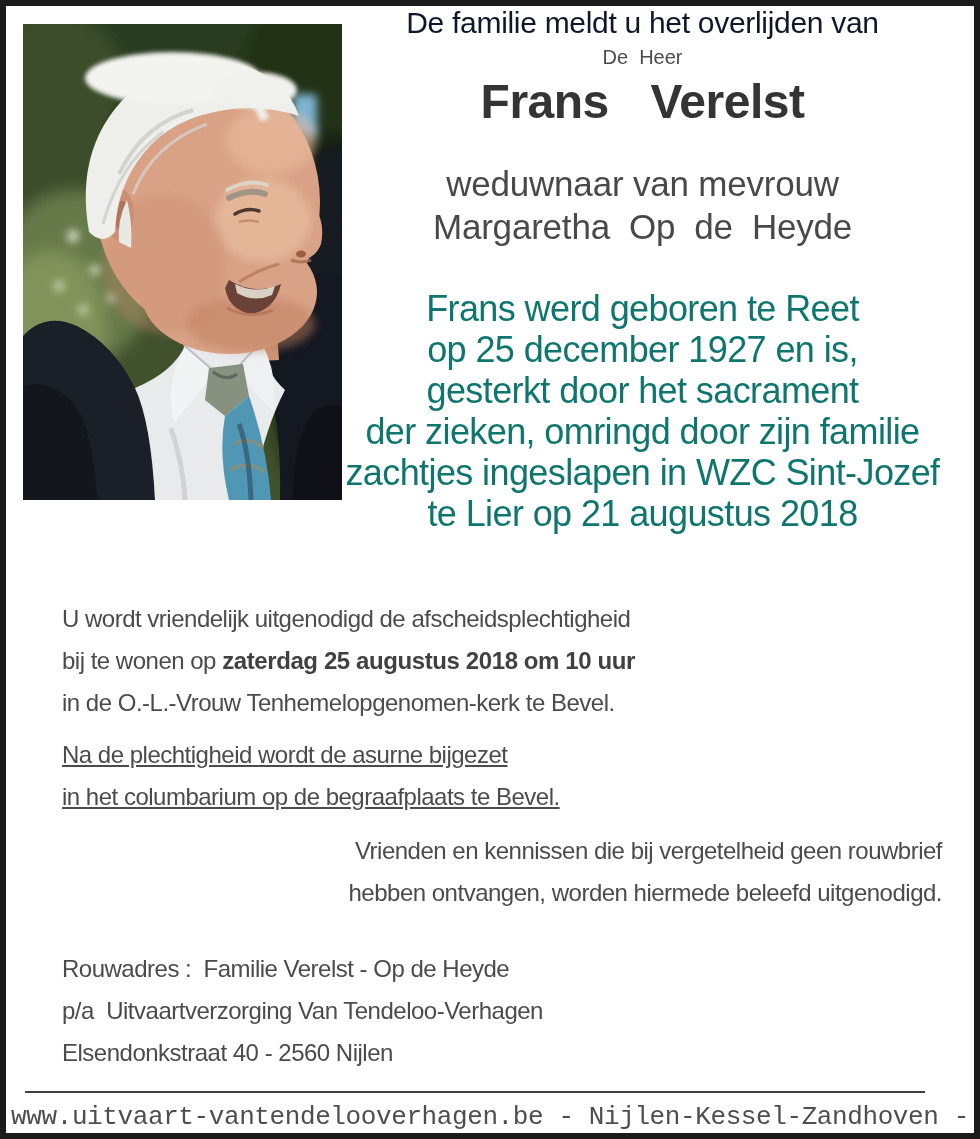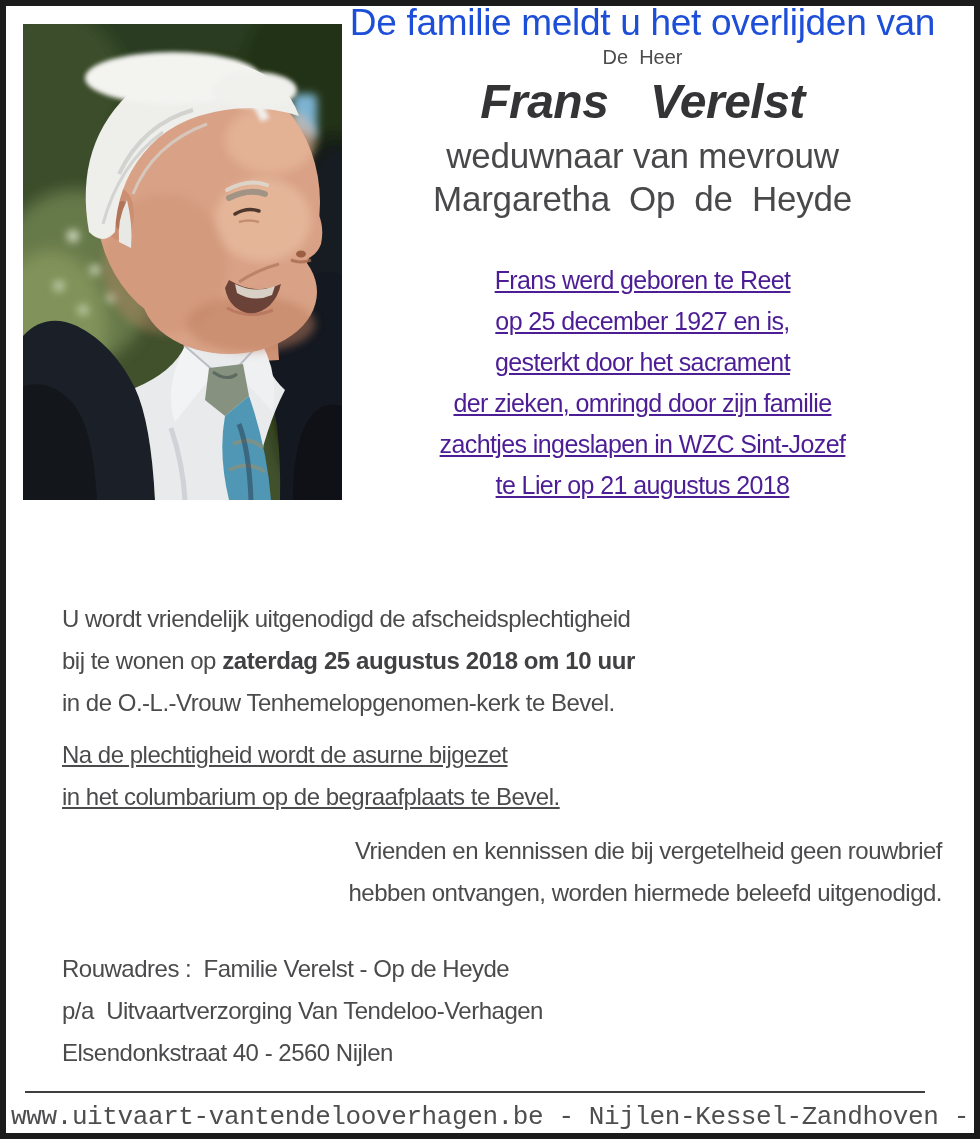--- a/index.html
+++ b/index.html
@@ -22,27 +22,27 @@
     overflow:hidden;
   }
   .photo svg { display:block; }
 
   
   .announce {
     position:absolute; left:329px; top:0; width:615px;
     text-align:center;
   }
   .announce p, .announce h1 { margin:0; }
-  .intro  { margin-top:28px; font-size:37px; line-height:34px; letter-spacing:-0.3px; color:#1d4ed8; }
+  .intro  { margin-top:28px; font-size:30px; line-height:34px; letter-spacing:-0.3px; color:#0f172a; }
   .salut  { margin-top:16px; font-size:20px; line-height:34px; color:#4c4c4e; }
-  .name   { font-size:48px; line-height:56px; font-weight:bold; letter-spacing:-0.5px; word-spacing:8px; color:#343437;font-style:italic; }
-  .widow  { margin-top:4px; }
+  .name   { font-size:48px; line-height:56px; font-weight:bold; letter-spacing:-0.5px; word-spacing:8px; color:#343437; }
+  .widow  { margin-top:32px; }
   .widow p { font-size:35px; line-height:43px; letter-spacing:-0.2px; color:#49494b; }
   .life   { margin-top:40px; }
-  .life p { font-size:25px; line-height:41px; letter-spacing:-0.6px; color:#4c1d95;text-decoration:underline; }
+  .life p { font-size:36px; line-height:41px; letter-spacing:-0.6px; color:#0f766e; }
 
   
   .body { position:absolute; left:56px; top:0; width:880px; }
   .para { margin:0; }
   .para .line { font-size:24px; line-height:42px; letter-spacing:-0.5px; }
   .para-invitation { margin-top:592px; }
   .para-interment  { margin-top:10px;text-decoration:underline; }
   .para-notice     { margin-top:12px;text-align:right; }
   .para-address    { margin-top:34px; }
   .emph { font-weight:bold; letter-spacing:-0.4px; color:#414144;text-align:right; }

